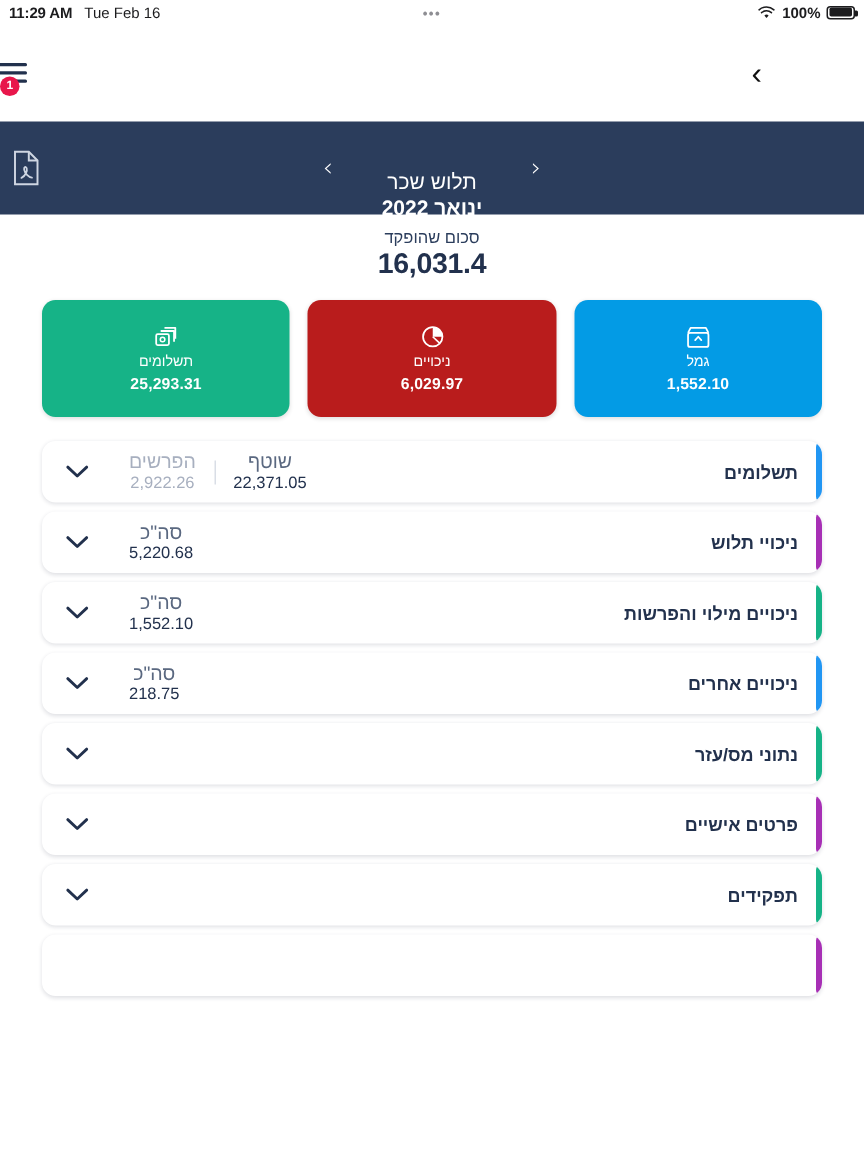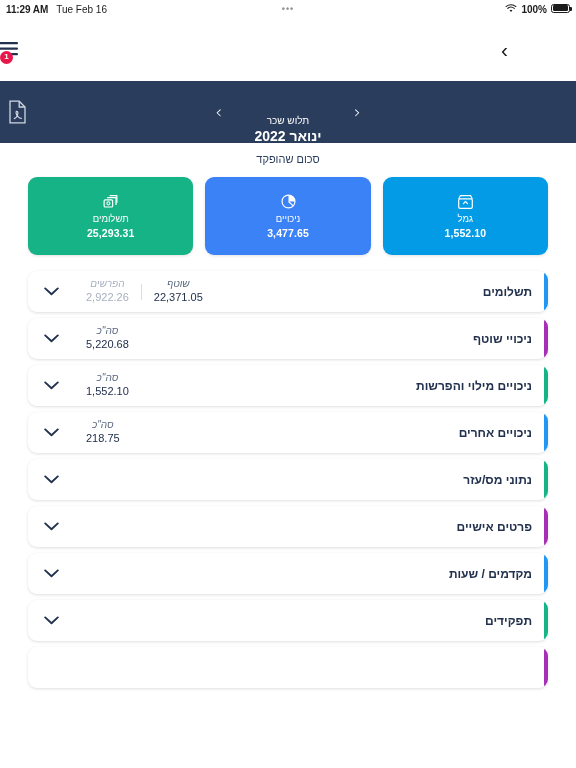--- a/index.html
+++ b/index.html
@@ -95,21 +95,21 @@
   .hdr-arrow {
     color: #ffffff; font-size: 17px; line-height: 1;
     cursor: pointer; font-weight: 300;
     padding: 2px 4px;
     font-family: "DejaVu Sans", sans-serif;
   }
   .hdr-title {
     text-align: center; color: #ffffff; line-height: 1.25;
     min-width: 92px;
   }
-  .hdr-title .t1 { font-size: 10px; font-weight: 400; display: block; margin-top: 36px; }
+  .hdr-title .t1 { font-size: 14px; font-weight: 400; display: block; margin-top: 36px; }
   .hdr-title .t2 { font-size: 14px; font-weight: 700; display: block; }
 
   
   .sum-wrap {
     text-align: center; padding: 10px 0 12px;
     background: #fff;
   }
   .sum-label { font-size: 11px; color: #2b3d5c; font-weight: 400; }
   .sum-value { font-size: 19px; color: #22314d; font-weight: 700; margin-top: 1px; letter-spacing: -0.2px; }
 
@@ -150,21 +150,21 @@
     position: absolute; right: 0; top: 0; bottom: 0;
     width: 4px; border-radius: 9px 0 0 9px;
   }
   .row-title {
     font-size: 12px; font-weight: 700; color: #22314d;
     padding-right: 16px; white-space: nowrap;
   }
   .row-spacer { flex: 1; }
   .row-stats { display: flex; align-items: center; direction: rtl; }
   .stat { text-align: center; padding: 0 12px; line-height: 1.25; }
-  .stat-label { font-size: 10px; color: #5a6880; font-weight: 400; display: block; font-style: italic; }
+  .stat-label { font-size: 13px; color: #5a6880; font-weight: 400; display: block; }
   .stat-value { font-size: 11px; color: #22314d; font-weight: 400; display: block; }
   .stat.muted .stat-label { color: #a7afbf; }
   .stat.muted .stat-value { color: #a7afbf; }
   .stat-div { width: 1px; height: 16px; background: #d9dee6; }
   .chev {
     width: 46px; display: flex; align-items: center; justify-content: center;
     color: #22314d;
   }
   .chev svg { display:block; }
 </style>
@@ -224,44 +224,45 @@
     <div class="hdr-title">
       <span class="t1">תלוש שכר</span>
       <span class="t2">ינואר 2022</span>
     </div>
     <span class="hdr-arrow">›</span>
   </div>
 </div>
 
 <div class="sum-wrap">
   <div class="sum-label">סכום שהופקד</div>
+  <div class="sum-value">16,031.4</div>
 </div>
 
 <div class="cards" id="cards">
     <div class="card" style="background: rgb(3, 155, 229);">
       <span>
         <svg class="card-ico" viewBox="0 0 20 20">
           <rect x="2" y="7" width="16" height="11" rx="1.6" fill="none" stroke="#fff" stroke-width="1.4"></rect>
           <path d="M2 7l2-4h12l2 4" fill="none" stroke="#fff" stroke-width="1.4" stroke-linejoin="round"></path>
           <path d="M7.6 12.6l2.4-2.6 2.4 2.6" fill="none" stroke="#fff" stroke-width="1.4" stroke-linecap="round" stroke-linejoin="round"></path>
         </svg>
       </span>
       <span class="card-label">גמל</span>
       <span class="card-value">1,552.10</span>
     </div>
-    <div class="card" style="background: #3b82f6;">
+    <div class="card" style="background: #b91c1c;">
       <span>
         <svg class="card-ico" viewBox="0 0 20 20">
           <circle cx="10" cy="10" r="7.6" fill="none" stroke="#fff" stroke-width="1.4"></circle>
           <path d="M10 10V2.4A7.6 7.6 0 0 1 17.6 10z" fill="#fff"></path>
           <path d="M10 10l5.6 5.2" stroke="#fff" stroke-width="1.3" fill="none"></path>
         </svg>
       </span>
       <span class="card-label">ניכויים</span>
-      <span class="card-value">3,477.65</span>
+      <span class="card-value">6,029.97</span>
     </div>
     <div class="card" style="background: rgb(22, 179, 135);">
       <span>
         <svg class="card-ico" viewBox="0 0 20 20">
           <rect x="2.5" y="8" width="10" height="8.5" rx="1.2" fill="none" stroke="#fff" stroke-width="1.4"></rect>
           <path d="M6 5.5h10.5v8.5" fill="none" stroke="#fff" stroke-width="1.4" stroke-linejoin="round"></path>
           <path d="M9 3h8.5v8.5" fill="none" stroke="#fff" stroke-width="1.4" stroke-linejoin="round"></path>
           <circle cx="7.5" cy="12.2" r="1.8" fill="none" stroke="#fff" stroke-width="1.2"></circle>
         </svg>
       </span>
@@ -287,21 +288,21 @@
         </div>
       </div>
       <div class="chev">
         <svg width="15" height="9" viewBox="0 0 15 9">
           <path d="M1.2 1.4L7.5 7.3l6.3-5.9" fill="none" stroke="#22314d" stroke-width="1.9" stroke-linecap="round" stroke-linejoin="round"></path>
         </svg>
       </div>
     </div>
     <div class="row">
       <div class="row-accent" style="background: rgb(167, 47, 181);"></div>
-      <div class="row-title">ניכויי שוטף</div>
+      <div class="row-title">ניכויי תלוש</div>
       <div class="row-spacer"></div>
       <div class="row-stats">
         <div class="stat">
           <span class="stat-label">סה"כ</span>
           <span class="stat-value">5,220.68</span>
         </div>
       </div>
       <div class="chev">
         <svg width="15" height="9" viewBox="0 0 15 9">
           <path d="M1.2 1.4L7.5 7.3l6.3-5.9" fill="none" stroke="#22314d" stroke-width="1.9" stroke-linecap="round" stroke-linejoin="round"></path>
@@ -354,30 +355,20 @@
       <div class="row-accent" style="background: rgb(167, 47, 181);"></div>
       <div class="row-title">פרטים אישיים</div>
       <div class="row-spacer"></div>
       <div class="chev">
         <svg width="15" height="9" viewBox="0 0 15 9">
           <path d="M1.2 1.4L7.5 7.3l6.3-5.9" fill="none" stroke="#22314d" stroke-width="1.9" stroke-linecap="round" stroke-linejoin="round"></path>
         </svg>
       </div>
     </div>
     <div class="row">
-      <div class="row-accent" style="background: rgb(33, 150, 243);"></div>
-      <div class="row-title">מקדמים / שעות</div>
-      <div class="row-spacer"></div>
-      <div class="chev">
-        <svg width="15" height="9" viewBox="0 0 15 9">
-          <path d="M1.2 1.4L7.5 7.3l6.3-5.9" fill="none" stroke="#22314d" stroke-width="1.9" stroke-linecap="round" stroke-linejoin="round"></path>
-        </svg>
-      </div>
-    </div>
-    <div class="row">
       <div class="row-accent" style="background: rgb(22, 179, 135);"></div>
       <div class="row-title">תפקידים</div>
       <div class="row-spacer"></div>
       <div class="chev">
         <svg width="15" height="9" viewBox="0 0 15 9">
           <path d="M1.2 1.4L7.5 7.3l6.3-5.9" fill="none" stroke="#22314d" stroke-width="1.9" stroke-linecap="round" stroke-linejoin="round"></path>
         </svg>
       </div>
     </div>
     <div class="row">

